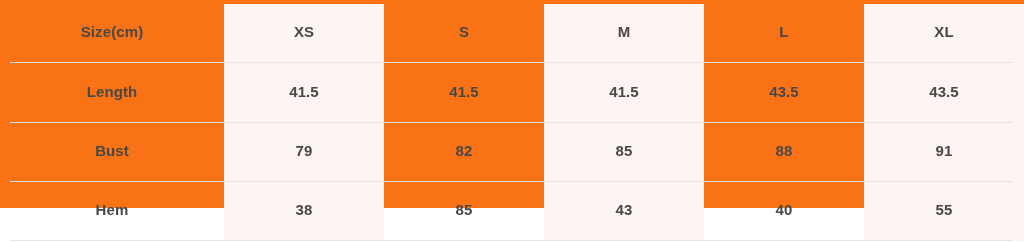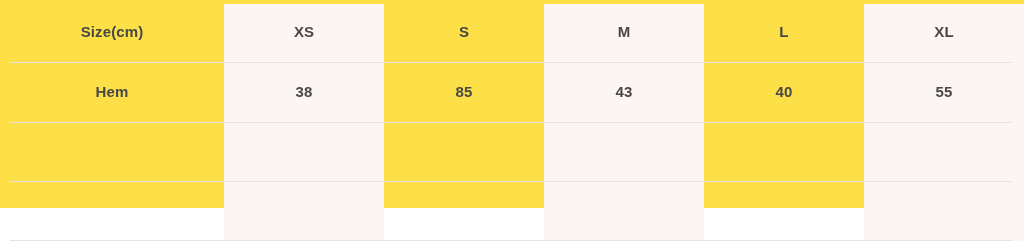--- a/index.html
+++ b/index.html
@@ -12,21 +12,21 @@
     width: 1024px;
     height: 243px;
     overflow: hidden;
     font-family: "Liberation Sans", "DejaVu Sans", sans-serif;
   }
 
   .size-chart-wrap {
     position: relative;
     width: 1024px;
     height: 208px;
-    background: #fde047;
+    background: #f97316;
   }
 
   
   .tint-layer {
     position: absolute;
     left: 0;
     top: 0;
     width: 1024px;
     height: 243px;
     pointer-events: none;
@@ -120,20 +120,36 @@
         <th>Size(cm)</th>
         <th>XS</th>
         <th>S</th>
         <th>M</th>
         <th>L</th>
         <th>XL</th>
       </tr>
     </thead>
     <tbody>
       <tr>
+        <th>Length</th>
+        <td>41.5</td>
+        <td>41.5</td>
+        <td>41.5</td>
+        <td>43.5</td>
+        <td>43.5</td>
+      </tr>
+      <tr>
+        <th>Bust</th>
+        <td>79</td>
+        <td>82</td>
+        <td>85</td>
+        <td>88</td>
+        <td>91</td>
+      </tr>
+      <tr>
         <th>Hem</th>
         <td>38</td>
         <td>85</td>
         <td>43</td>
         <td>40</td>
         <td>55</td>
       </tr>
     </tbody>
   </table>
 

